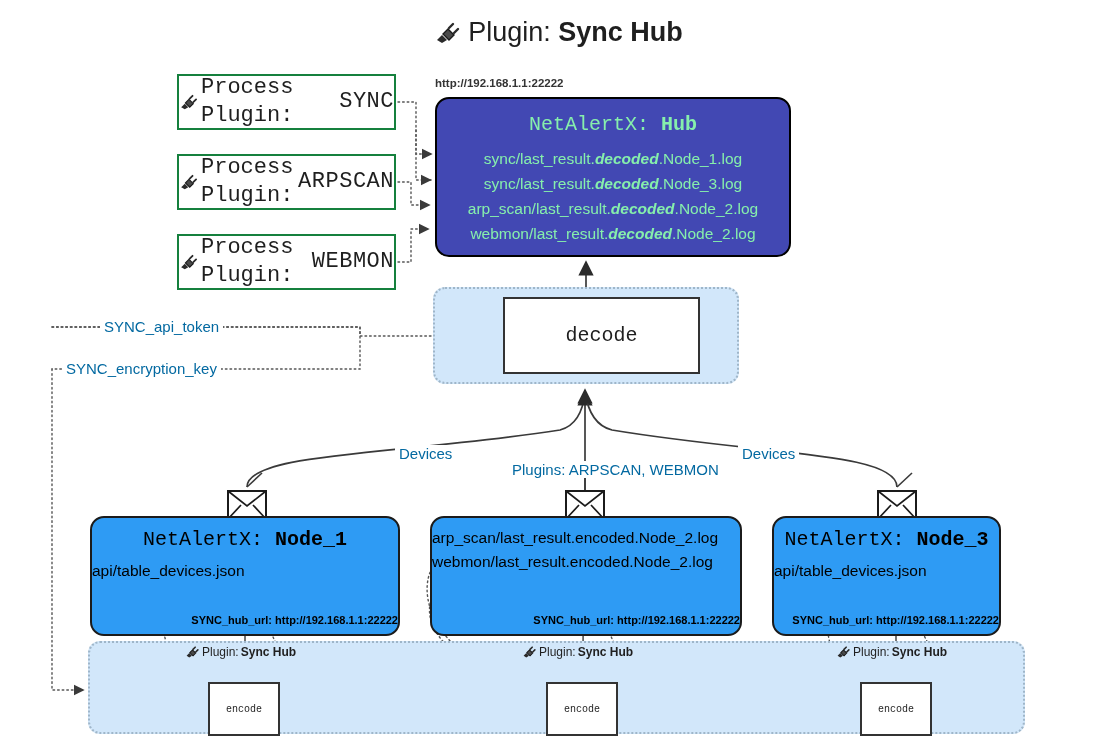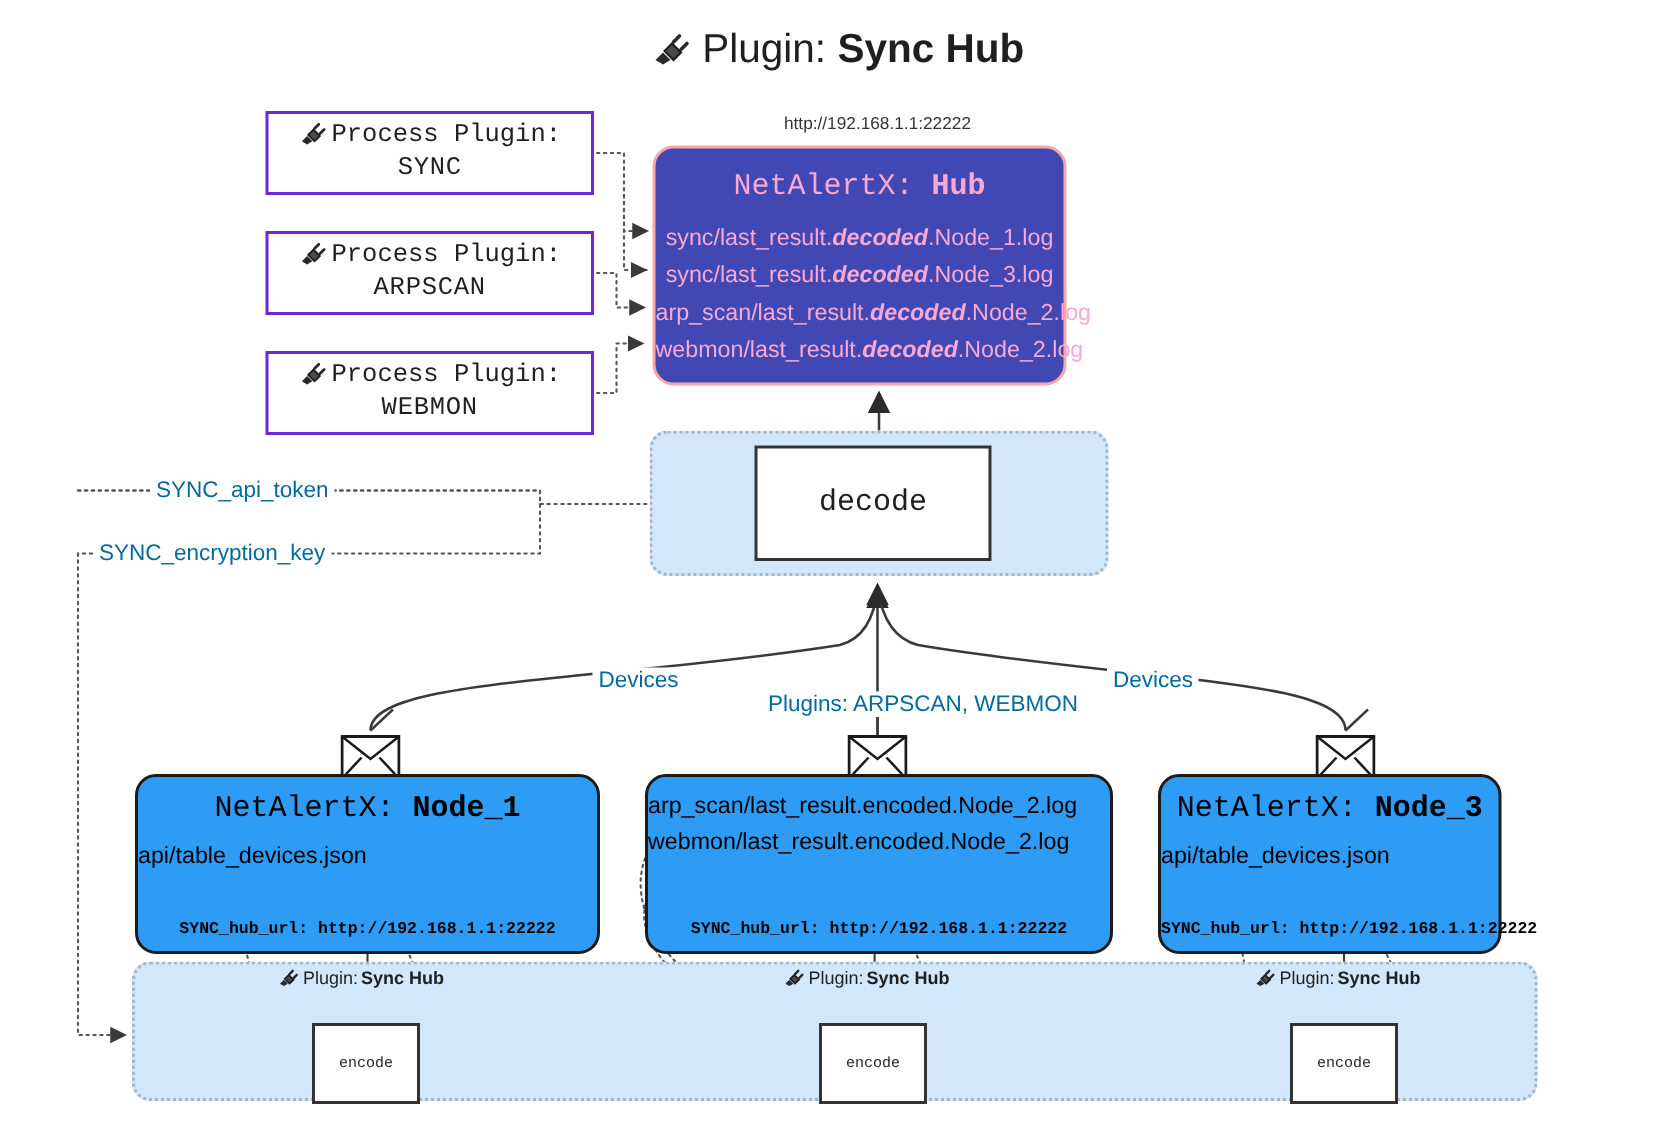--- a/index.html
+++ b/index.html
@@ -9,50 +9,50 @@
   svg.edges{position:absolute;left:0;top:0;width:1117px;height:754px;overflow:visible;}
 
   
   .title{position:absolute;left:0;top:16px;width:1117px;text-align:center;
          font-size:27px;line-height:1.2;white-space:nowrap;}
   .title .lbl{font-weight:400;}
   .title .val{font-weight:700;}
   .plug{display:inline-block;vertical-align:-3px;margin-right:6px;}
 
   
-  .procbox{position:absolute;box-sizing:border-box;border:2px solid #6d28d9;
+  .procbox{position:absolute;box-sizing:border-box;border:2px solid #15803d;
            background:#fff;width:219px;height:56px;
-           font-family:"Liberation Mono",monospace;font-size:17px;
-           display:flex;flex-direction:column;align-items:center;justify-content:center;
+           font-family:"Liberation Mono",monospace;font-size:22px;
+           display:flex;flex-direction:row;align-items:center;justify-content:center;
            line-height:1.28;}
   .procbox .l1{display:flex;align-items:center;gap:2px;}
   .procbox .l2{letter-spacing:0.5px;}
 
   
-  .hub{position:absolute;box-sizing:border-box;left:435px;top:97px;width:276px;height:160px;
-       background:#4248b3;border:2px solid #fca5a5;border-radius:14px;color:#f9a8d4;}
+  .hub{position:absolute;box-sizing:border-box;left:435px;top:97px;width:356px;height:160px;
+       background:#4248b3;border:2px solid #000000;border-radius:14px;color:#86efac;}
   .hub .hdr{font-family:"Liberation Mono",monospace;font-size:20px;text-align:center;
             margin-top:14px;white-space:nowrap;}
   .hub .hdr b{font-weight:700;}
   .hub .rows{margin-top:10px;}
   .hub .row{font-size:15.5px;text-align:center;line-height:1.62;white-space:nowrap;}
   .hub .row b{font-weight:700;font-style:italic;}
-  .huburl{position:absolute;left:435px;top:77px;width:300px;text-align:center;
-          font-size:11.5px;font-weight:400;color:#333;white-space:nowrap;}
+  .huburl{position:absolute;left:435px;top:77px;width:300px;text-align:left;
+          font-size:11.5px;font-weight:700;color:#333;white-space:nowrap;}
 
   
   .region{position:absolute;box-sizing:border-box;background:#d2e7fa;
           border:2px dotted #9fb6c9;border-radius:12px;}
   #decode-region{left:433px;top:287px;width:306px;height:97px;}
   #encode-region{left:88px;top:641px;width:937px;height:93px;}
 
   .whitebox{position:absolute;box-sizing:border-box;background:#fff;border:2px solid #333;
             display:flex;align-items:center;justify-content:center;
             font-family:"Liberation Mono",monospace;}
-  #decode-box{left:503px;top:297px;width:158px;height:77px;font-size:20px;}
+  #decode-box{left:503px;top:297px;width:197px;height:77px;font-size:20px;}
   .encode-box{width:72px;height:54px;font-size:10px;top:682px;}
   #encode-box-1{left:208px;}
   #encode-box-2{left:546px;}
   #encode-box-3{left:860px;}
 
   .plugin-tag{position:absolute;font-size:12px;white-space:nowrap;top:645px;
               display:flex;align-items:center;gap:2px;}
   .plugin-tag b{font-weight:700;}
   #plugin-tag-1{left:185px;}
   #plugin-tag-2{left:522px;}
@@ -62,22 +62,22 @@
   .node{position:absolute;box-sizing:border-box;background:#2e9bf4;
         border:2px solid #1b1b1b;border-radius:14px;color:#000000;top:516px;height:120px;}
   #node-1{left:90px;width:310px;}
   #node-2{left:430px;width:312px;}
   #node-3{left:772px;width:229px;}
   .node .hdr{font-family:"Liberation Mono",monospace;font-size:20px;text-align:center;
              margin-top:10px;white-space:nowrap;}
   .node .hdr b{font-weight:700;}
   .node .rows{margin-top:8px;}
   .node .row{font-size:15.5px;text-align:left;line-height:1.55;white-space:nowrap;}
-  .node .foot{position:absolute;left:0;bottom:8px;width:100%;text-align:center;
-              font-size:11px;font-weight:600;white-space:nowrap;font-family:Liberation Mono, monospace;}
+  .node .foot{position:absolute;left:0;bottom:8px;width:100%;text-align:right;
+              font-size:11px;font-weight:600;white-space:nowrap;}
 
   
   .envelope{position:absolute;width:40px;height:30px;}
 
   
   .cap{position:absolute;background:#fff;font-size:15px;color:#0369a1;
        white-space:nowrap;padding:0 4px;}
   #cap-devices-left{left:395px;top:445px;}
   #cap-devices-right{left:738px;top:445px;}
   #cap-plugins-mid{left:508px;top:461px;}

